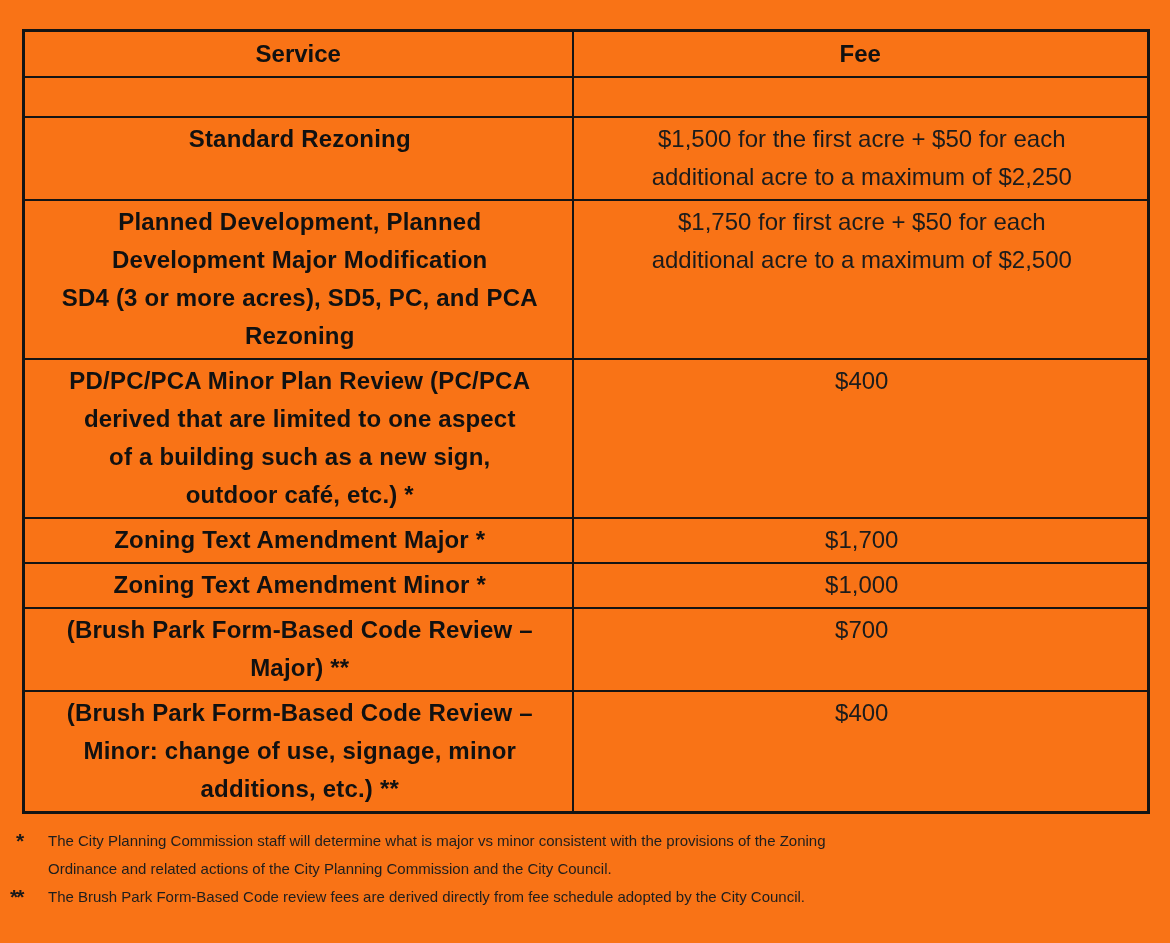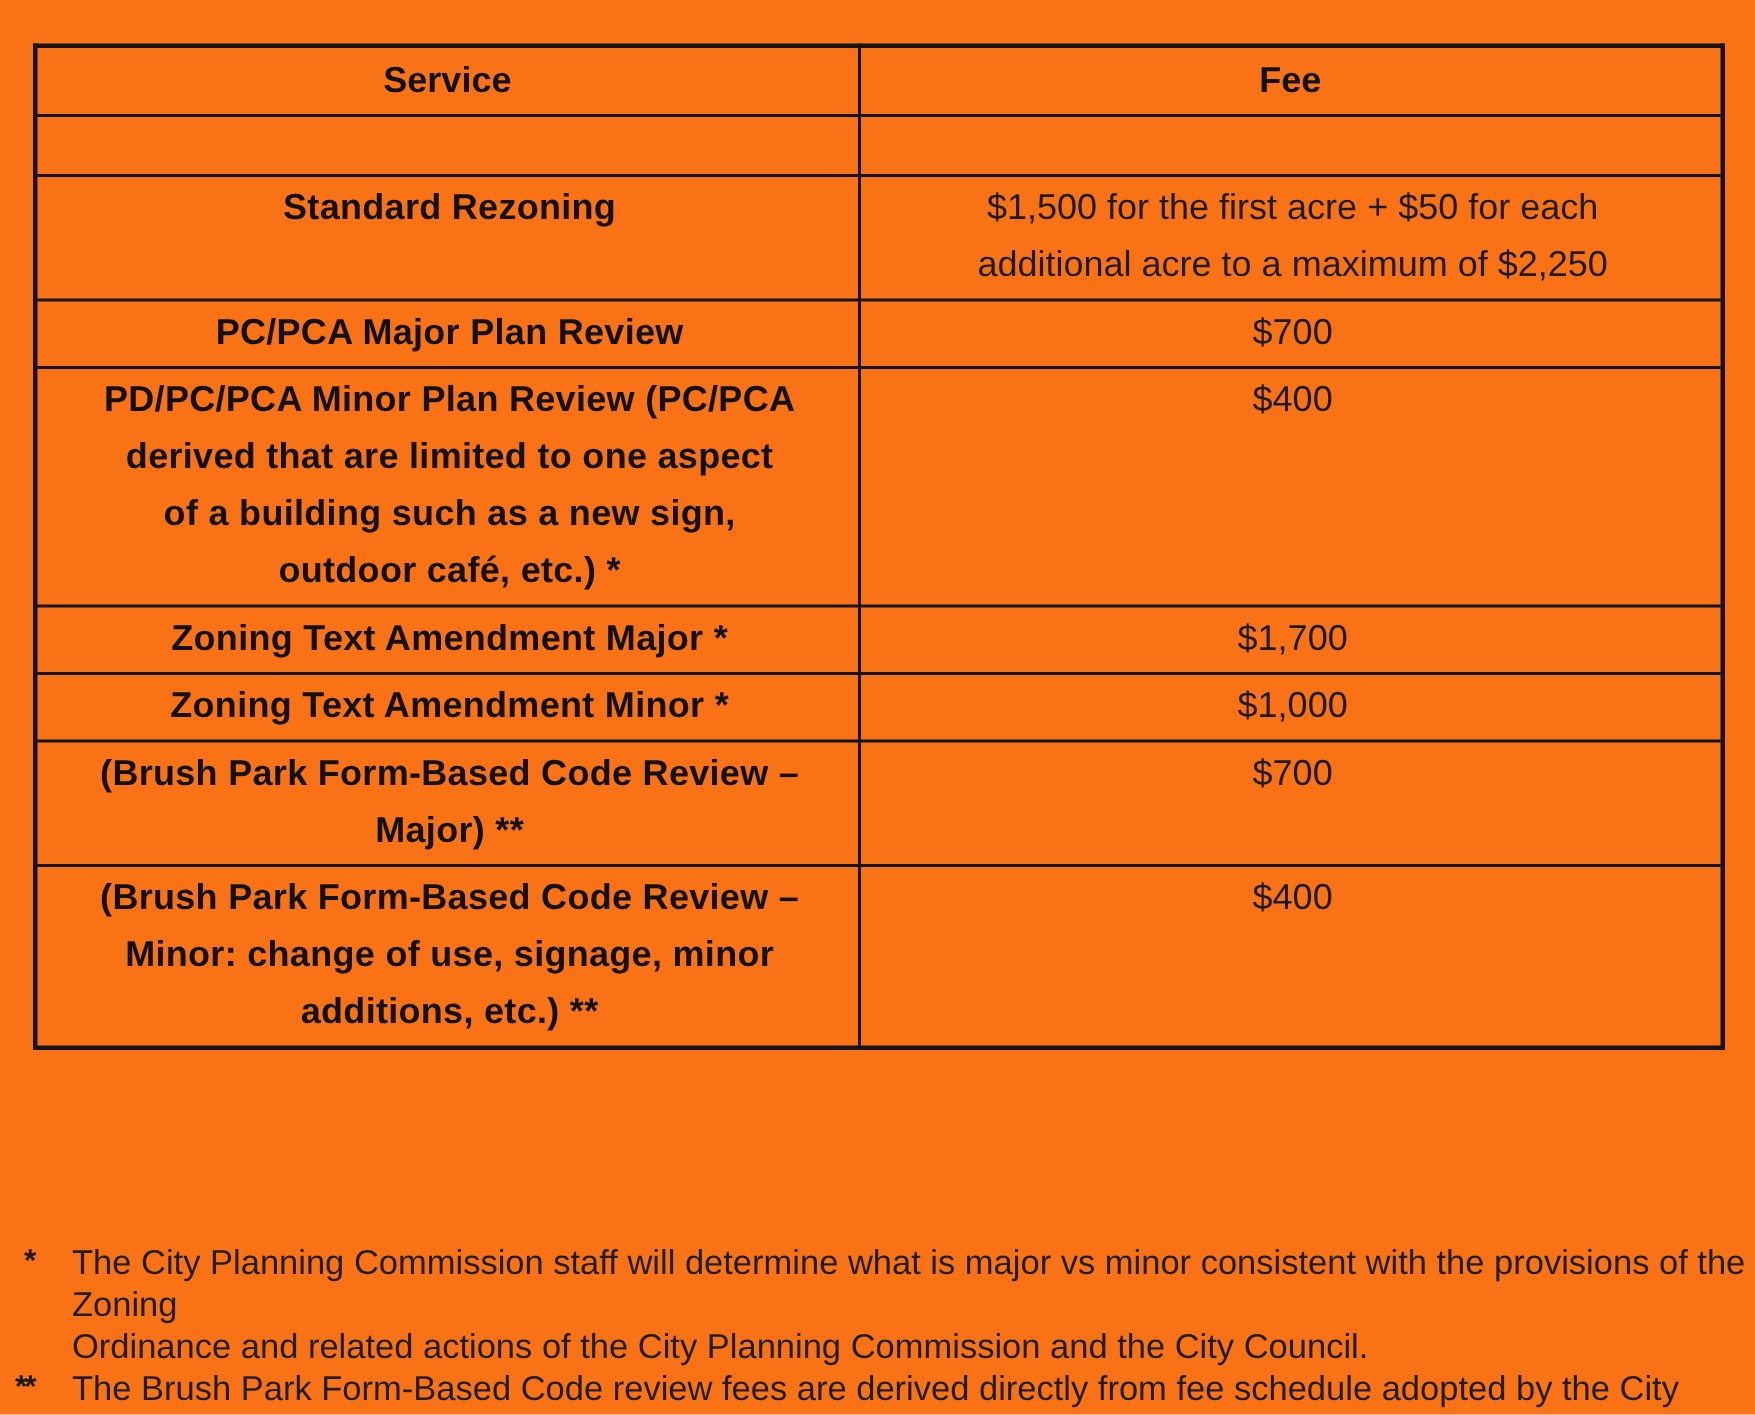--- a/index.html
+++ b/index.html
@@ -72,21 +72,21 @@
     letter-spacing: -2px;
     color: #1a1a1a;
     padding-left: 6px;
     box-sizing: border-box;
   }
   .footnote.fn-2 .fn-marker {
     padding-left: 0;
   }
   .fn-text {
     flex: 1 1 auto;
-    font-size: 23px;
+    font-size: 15px;
     line-height: 28px;
     color: #1e1e1e;
     white-space: pre-line;
   }
 </style>
 </head>
 <body>
 
 <div class="page">
 
@@ -105,22 +105,26 @@
       <tr class="r-empty">
         <td class="service-cell"></td>
         <td class="fee-cell"></td>
       </tr>
       <tr>
         <td class="service-cell">Standard Rezoning</td>
         <td class="fee-cell">$1,500 for the first acre + $50 for each
 additional acre to a maximum of $2,250</td>
       </tr>
       <tr>
-        <td class="service-cell">PC/PCA Major Plan Review</td>
-        <td class="fee-cell">$700</td>
+        <td class="service-cell">Planned Development, Planned
+Development Major Modification
+SD4 (3 or more acres), SD5, PC, and PCA
+Rezoning</td>
+        <td class="fee-cell">$1,750 for first acre + $50 for each
+additional acre to a maximum of $2,500</td>
       </tr>
       <tr>
         <td class="service-cell">PD/PC/PCA Minor Plan Review (PC/PCA
 derived that are limited to one aspect
 of a building such as a new sign,
 outdoor café, etc.)  *</td>
         <td class="fee-cell">$400</td>
       </tr>
       <tr>
         <td class="service-cell">Zoning Text Amendment Major *</td>

